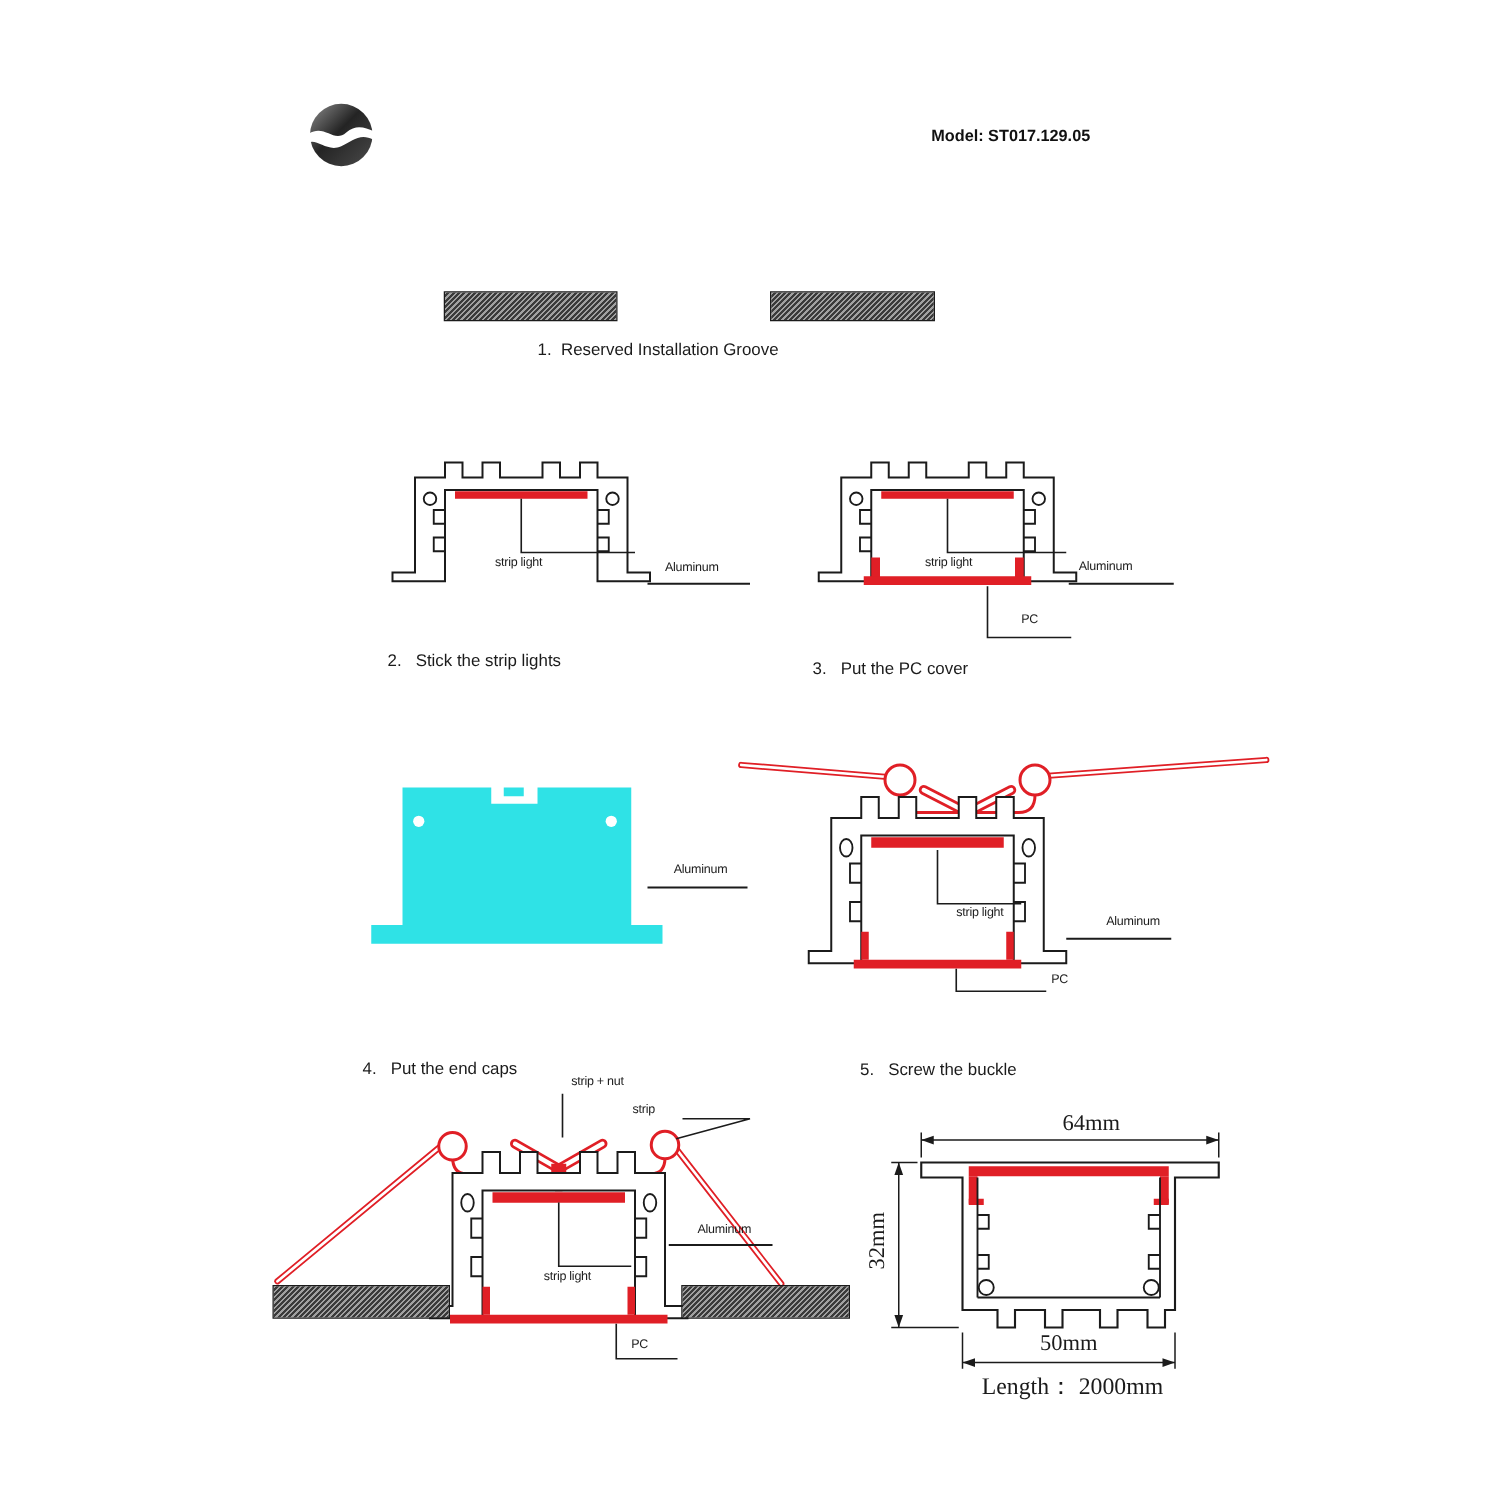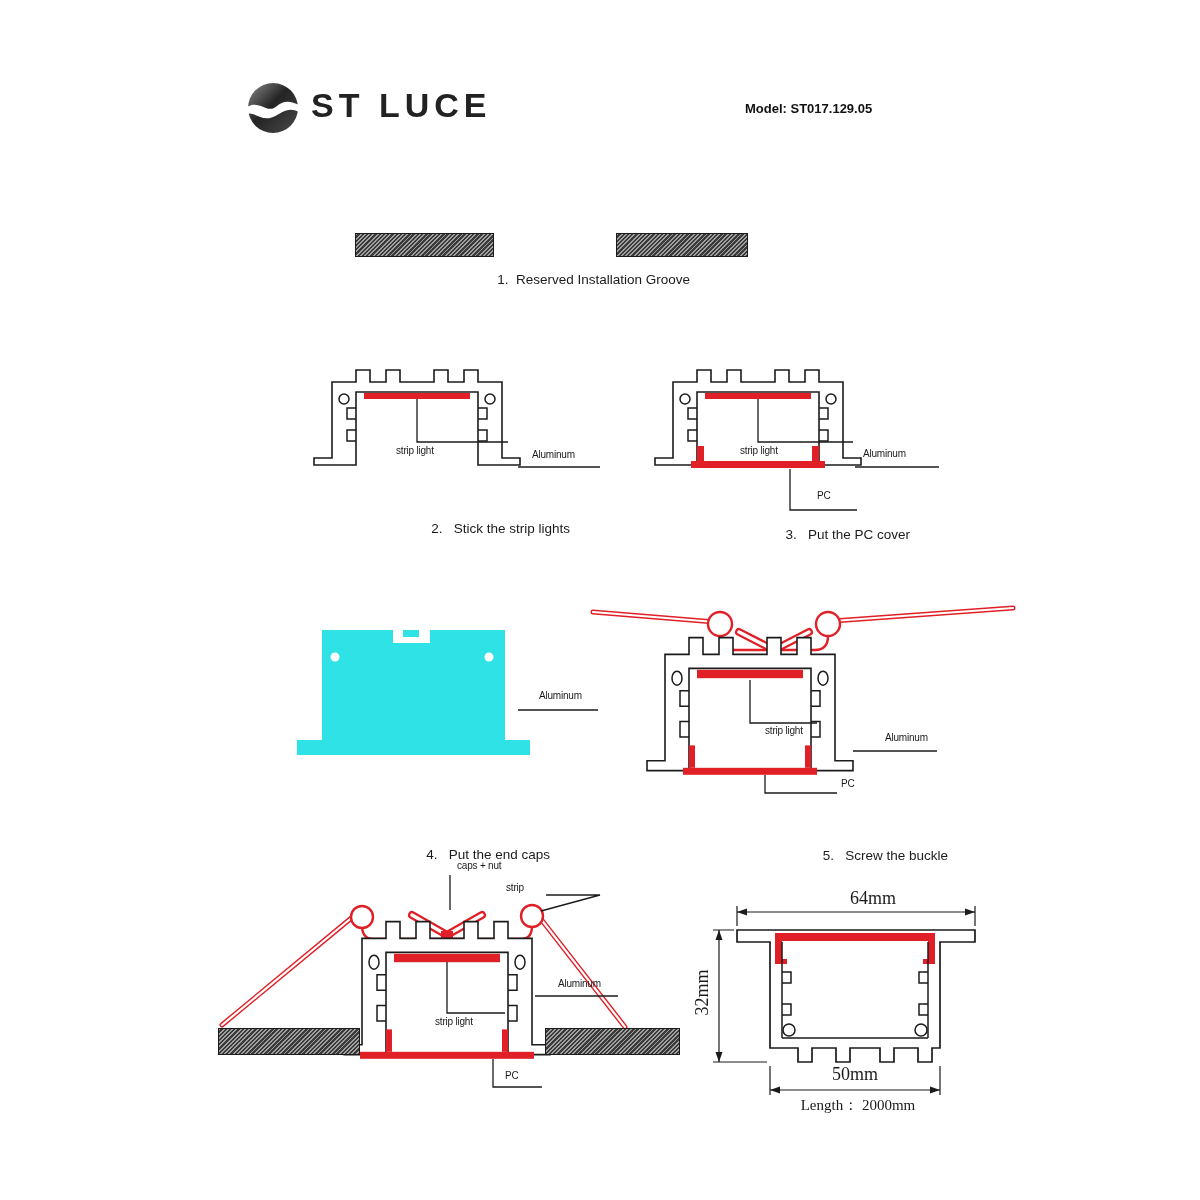--- a/index.html
+++ b/index.html
@@ -1,21 +1,21 @@
 <!DOCTYPE html>
 <html><head>
 <meta charset="utf-8">
 <style>
   html,body{margin:0;padding:0;background:#fff;}
   .canvas{position:relative;width:1200px;height:1200px;background:#ffffff;overflow:hidden;
           font-family:"Liberation Sans",sans-serif;color:#1b1b1b;}
   .fig{position:absolute;}
   .fig svg{position:absolute;left:0;top:0;}
   .lbl{position:absolute;font-size:10px;white-space:nowrap;letter-spacing:-0.2px;}
-  .cap{position:absolute;font-size:13.5px;width:260px;text-align:right;white-space:pre;}
+  .cap{position:absolute;font-size:13.5px;width:260px;text-align:left;white-space:pre;}
   .dim{position:absolute;font-family:"Liberation Serif",serif;font-size:18px;white-space:nowrap;text-align:center;}
   .hatch{position:absolute;background:repeating-linear-gradient(135deg,#a0a0a0 0 1.3px,#3a3a3a 1.3px 3px);border:1px solid #1b1b1b;}
   .brand{position:absolute;left:311px;top:86px;font-size:34px;font-weight:700;letter-spacing:5px;color:#222;}
   .model{position:absolute;left:745px;top:101px;font-size:13px;font-weight:700;color:#111;}
   .logo{position:absolute;left:247px;top:82px;width:52px;height:52px;}
   .rot{transform:rotate(-90deg);transform-origin:center center;}
 </style>
 </head>
 <body>
 
@@ -37,21 +37,20 @@
     <defs>
       <linearGradient id="lg" x1="0" y1="0" x2="1" y2="1">
         <stop offset="0" stop-color="#8d8d8d"></stop>
           <stop offset="0.45" stop-color="#242424"></stop>
           <stop offset="1" stop-color="#4a4a4a"></stop>
       </linearGradient>
     </defs>
     <circle cx="26" cy="26" r="25" fill="url(#lg)"></circle>
     <path d="M0,25 C13,17 20,33 30,24 C38,17 45,20 52,23 L52,30 C41,24 35,31 26,35 C15,40 7,29 0,32 Z" fill="#ffffff"></path>
   </svg>
-  <div class="brand">ST LUCE</div>
   <div class="model">Model: ST017.129.05</div>
 
   <div class="hatch" style="left:355px;top:233px;width:137px;height:22px;"></div>
   <div class="hatch" style="left:616px;top:233px;width:130px;height:22px;"></div>
   <div class="cap" style="left:430px;top:272px;">1.&nbsp; Reserved Installation Groove</div>
 
   <div class="fig" style="left:308px;top:360px;width:300px;height:118px;">
     <svg width="300" height="118">
       <g transform="translate(4,6)">
           <use href="#prof"></use>
@@ -156,21 +155,21 @@
       </g>
 
       <path d="M245,20 V55" fill="none" stroke="#1b1b1b" stroke-width="1.3"></path>
       <path d="M341,40 H395 L336,56" fill="none" stroke="#1b1b1b" stroke-width="1.3"></path>
       <path d="M242,107 V158 H300" fill="none" stroke="#1b1b1b" stroke-width="1.3"></path>
       <path d="M330,141 H413" fill="none" stroke="#1b1b1b" stroke-width="1.5"></path>
       <path d="M288,204 V232 H337" fill="none" stroke="#1b1b1b" stroke-width="1.3"></path>
     </svg>
     <div class="hatch" style="left:13px;top:173px;width:140px;height:25px;"></div>
     <div class="hatch" style="left:340px;top:173px;width:133px;height:25px;"></div>
-    <span class="lbl" style="left:252px;top:5px;">caps + nut</span>
+    <span class="lbl" style="left:252px;top:5px;">strip + nut</span>
     <span class="lbl" style="left:301px;top:27px;">strip</span>
     <span class="lbl" style="left:353px;top:123px;">Aluminum</span>
     <span class="lbl" style="left:230px;top:161px;">strip light</span>
     <span class="lbl" style="left:300px;top:215px;">PC</span>
   </div>
 
   <div class="fig" style="left:688px;top:880px;width:312px;height:250px;">
     <svg width="312" height="250">
 
       <rect x="87" y="53" width="160" height="8" fill="#e01f26"></rect>
@@ -193,16 +192,16 @@
       <path d="M31,50 l-3.5,10 h7 Z" fill="#1b1b1b"></path>
         <path d="M31,182 l-3.5,-10 h7 Z" fill="#1b1b1b"></path>
 
       <path d="M82,186 V215 M252,186 V215 M82,210 H252" fill="none" stroke="#1b1b1b" stroke-width="1.2"></path>
       <path d="M82,210 l10,-3.5 v7 Z" fill="#1b1b1b"></path>
         <path d="M252,210 l-10,-3.5 v7 Z" fill="#1b1b1b"></path>
     </svg>
     <div class="dim" style="left:120px;top:8px;width:130px;">64mm</div>
     <div class="dim rot" style="left:-18px;top:102px;width:64px;">32mm</div>
     <div class="dim" style="left:107px;top:184px;width:120px;">50mm</div>
-    <div class="dim" style="left:60px;top:216px;width:220px;font-size:15px;">Length：&nbsp;2000mm</div>
+    <div class="dim" style="left:60px;top:216px;width:220px;font-size:19px;">Length：&nbsp;2000mm</div>
   </div>
 
 </div>
 
 </body></html>

